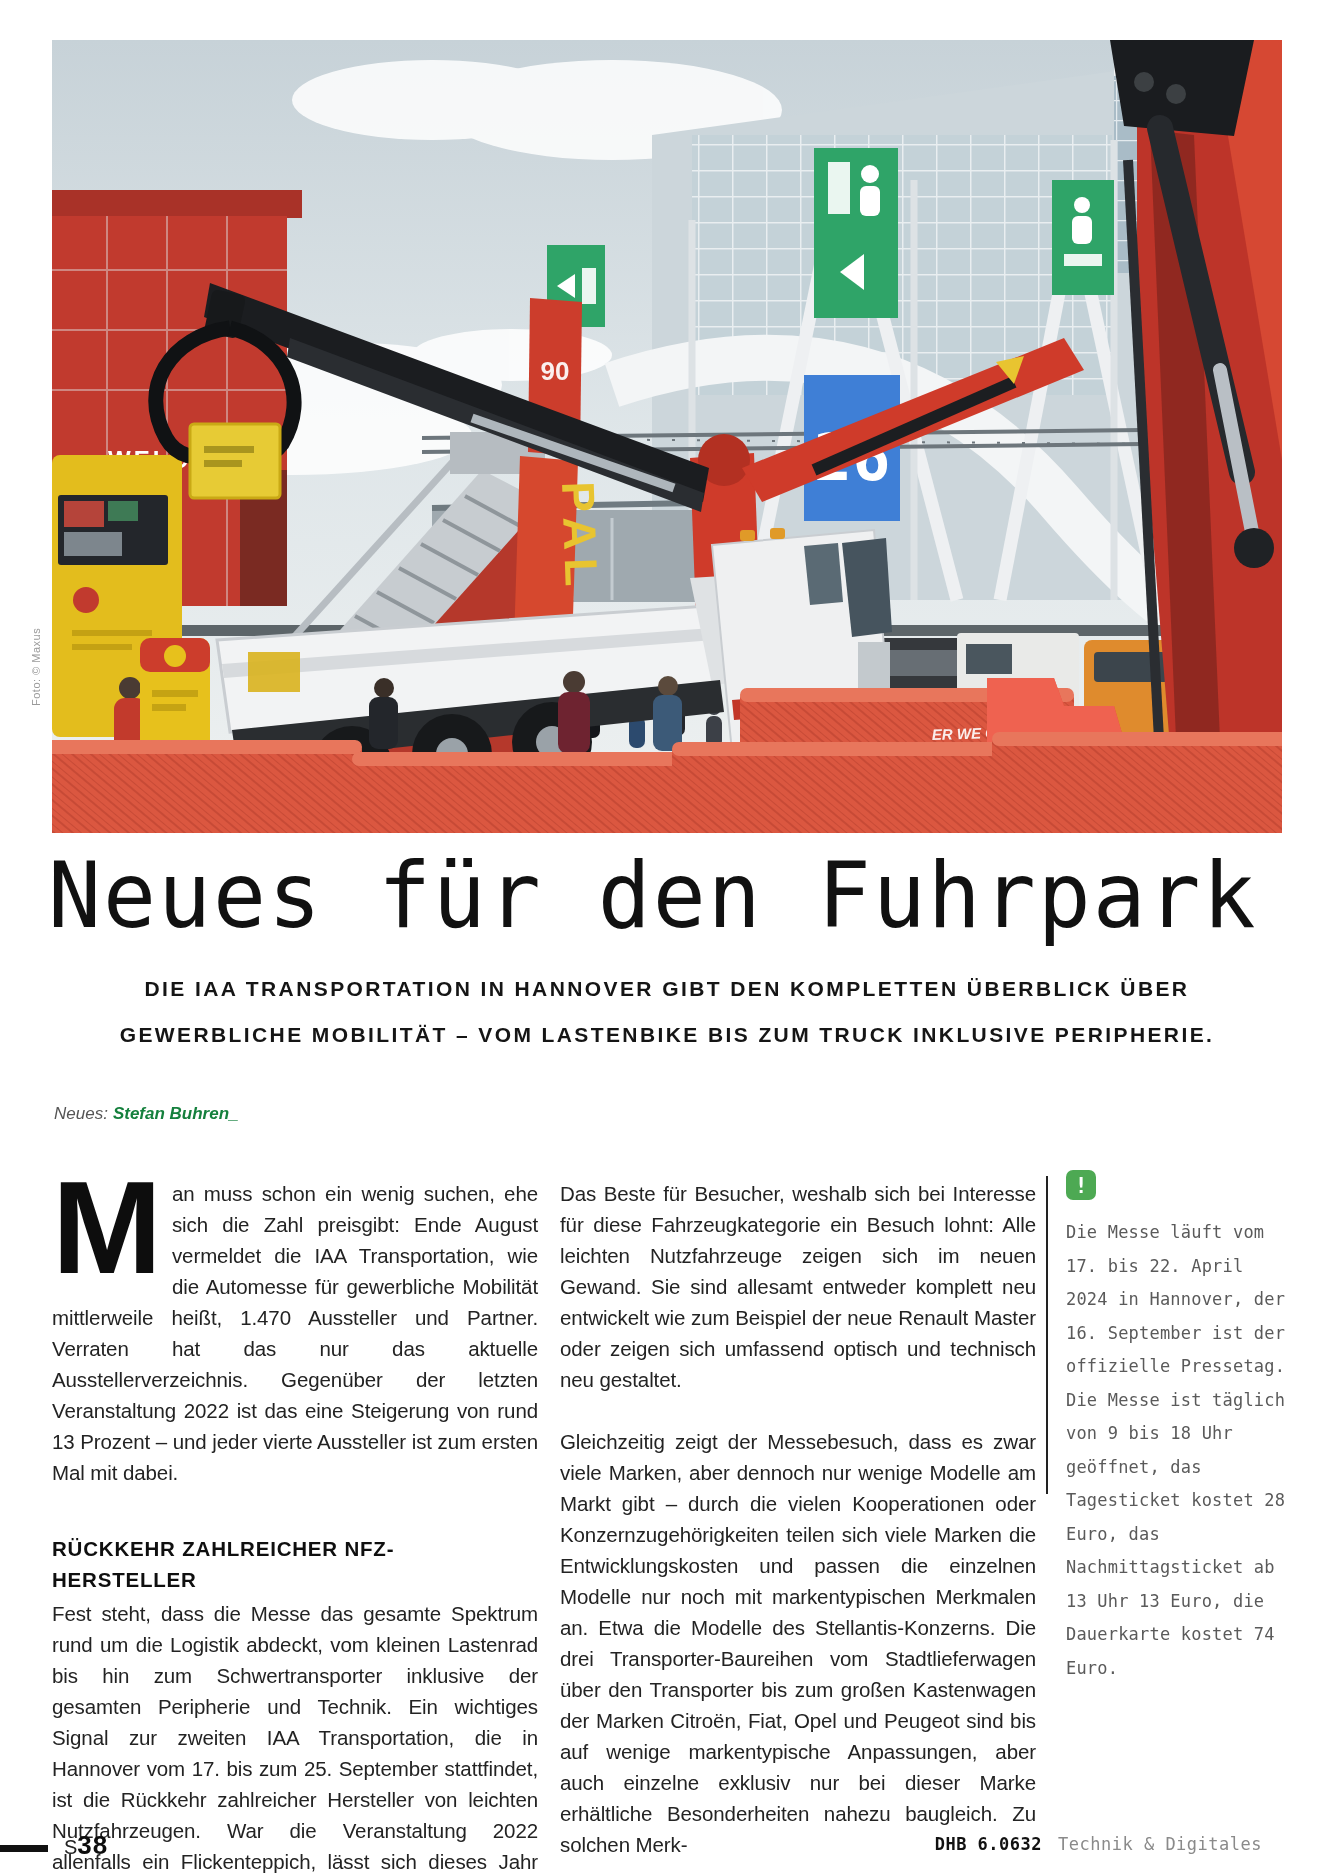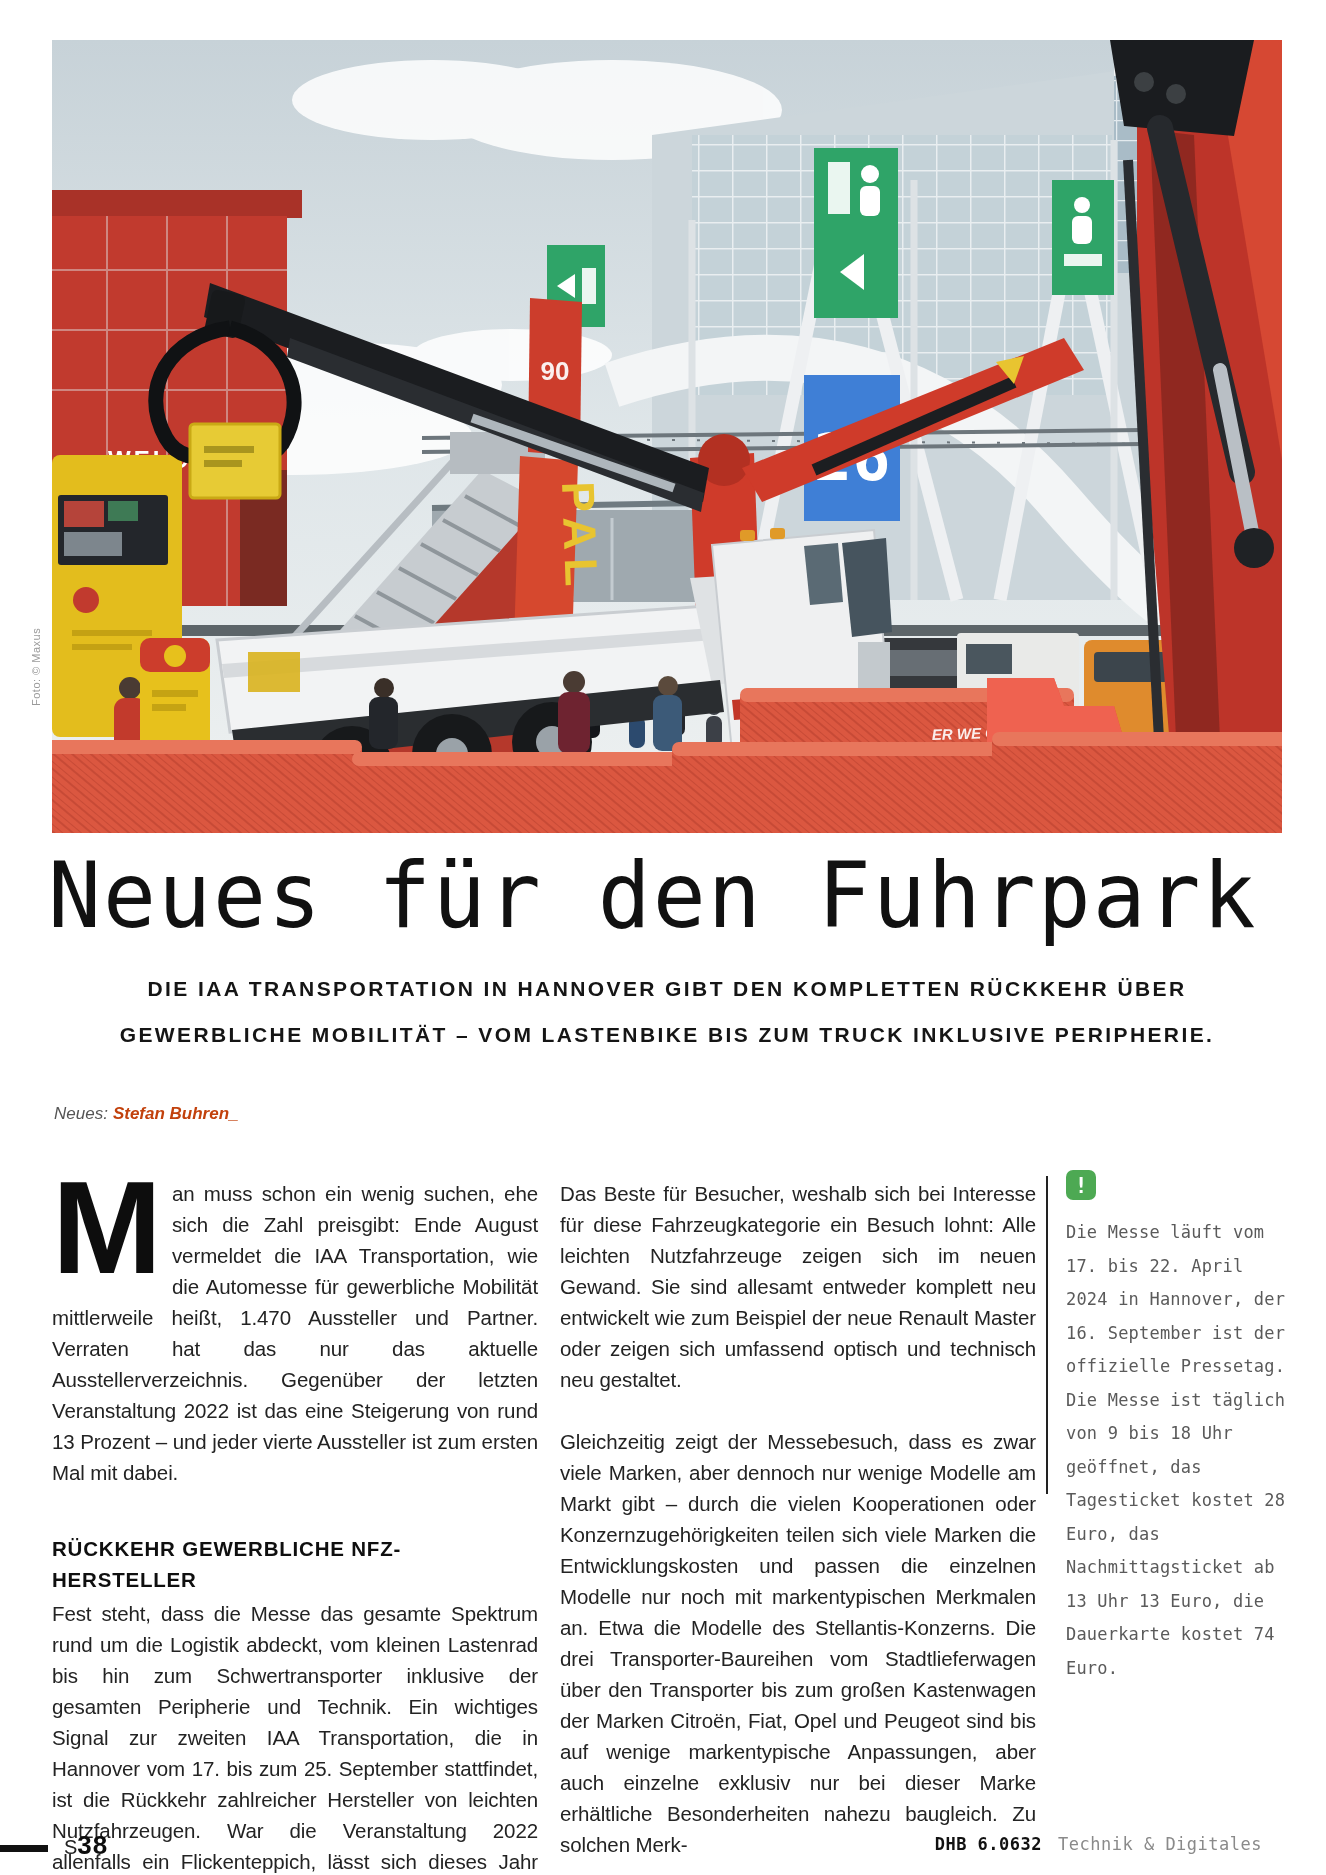--- a/index.html
+++ b/index.html
@@ -15,21 +15,21 @@
 
   
   .headline{position:absolute;left:48px;top:842px;width:1240px;
        font-family:"DejaVu Sans Mono",monospace;font-weight:400;font-size:88px;
        letter-spacing:2px;white-space:nowrap;color:#111;transform:scaleY(1.04);transform-origin:0 0;}
   .subtitle{position:absolute;left:52px;top:966px;width:1230px;text-align:center;
        font-weight:bold;font-size:21px;letter-spacing:2.4px;line-height:46px;color:#151515;}
 
   
   .byline{position:absolute;left:54px;top:1104px;font-style:italic;font-size:17px;color:#555;}
-  .byline b{color:#c2410c;font-weight:bold;margin-left:5px;}
+  .byline b{color:#15803d;font-weight:bold;margin-left:5px;}
 
   
   .col{position:absolute;top:1178px;font-size:20.5px;line-height:31px;text-align:justify;
        color:#232323;letter-spacing:-0.1px;}
   .col p{margin:0 0 31px 0;}
   .col1{left:52px;width:486px;}
   .col2{left:560px;width:476px;}
   .dropcap{float:left;font-weight:bold;font-size:132px;line-height:96px;color:#0d0d0d;
        margin:2px 14px 0 0;letter-spacing:-4px;}
   .col-heading{margin:0 0 3px 0;padding-top:14px;font-size:20.5px;font-weight:bold;
@@ -354,31 +354,31 @@
         <rect x="940" y="692" width="312" height="120" rx="10" fill="url(#mesh)"></rect>
         <rect x="940" y="692" width="312" height="14" rx="7" fill="#e8765c"></rect>
       </g>
     </svg>
   </figure>
 
   <div class="photo-credit">Foto: © Maxus</div>
 
   <h1 class="headline" style="margin:0">Neues für den Fuhrpark</h1>
   <div class="subtitle">
-    <div>DIE IAA TRANSPORTATION IN HANNOVER GIBT DEN KOMPLETTEN RÜCKKEHR ÜBER</div>
+    <div>DIE IAA TRANSPORTATION IN HANNOVER GIBT DEN KOMPLETTEN ÜBERBLICK ÜBER</div>
     <div>GEWERBLICHE MOBILITÄT – VOM LASTENBIKE BIS ZUM TRUCK INKLUSIVE PERIPHERIE.</div>
   </div>
 
   <div class="byline">
     <span>Neues:</span><b>Stefan Buhren_</b>
   </div>
 
   <div class="col col1" lang="de" style="hyphens:auto">
     <p><span class="dropcap">M</span><span>an muss schon ein wenig suchen, ehe sich die Zahl preisgibt: Ende August vermeldet die IAA Transportation, wie die Automesse für gewerbliche Mobilität mittlerweile heißt, 1.470 Aussteller und Partner. Verraten hat das nur das aktuelle Ausstellerverzeichnis. Gegenüber der letzten Veranstaltung 2022 ist das eine Steigerung von rund 13 Prozent – und jeder vierte Aussteller ist zum ersten Mal mit dabei.</span></p>
-    <h3 class="col-heading">RÜCKKEHR GEWERBLICHE NFZ-HERSTELLER</h3>
+    <h3 class="col-heading">RÜCKKEHR ZAHLREICHER NFZ-HERSTELLER</h3>
     <p>Fest steht, dass die Messe das gesamte Spektrum rund um die Logistik abdeckt, vom kleinen Lastenrad bis hin zum Schwertransporter inklusive der gesamten Peripherie und Technik. Ein wichtiges Signal zur zweiten IAA Transportation, die in Hannover vom 17. bis zum 25. September stattfindet, ist die Rückkehr zahlreicher Hersteller von leichten Nutzfahrzeugen. War die Veranstaltung 2022 allenfalls ein Flickenteppich, lässt sich dieses Jahr schon eine breit aufgestellte Marktübersicht zusammenstellen.</p>
   </div>
 
   <div class="col col2" lang="de" style="hyphens:auto">
     <p>Das Beste für Besucher, weshalb sich bei Interesse für diese Fahrzeugkategorie ein Besuch lohnt: Alle leichten Nutzfahrzeuge zeigen sich im neuen Gewand. Sie sind allesamt entweder komplett neu entwickelt wie zum Beispiel der neue Renault Master oder zeigen sich umfassend optisch und technisch neu gestaltet.</p>
     <p>Gleichzeitig zeigt der Messebesuch, dass es zwar viele Marken, aber dennoch nur wenige Modelle am Markt gibt – durch die vielen Kooperationen oder Konzernzugehörigkeiten teilen sich viele Marken die Entwicklungskosten und passen die einzelnen Modelle nur noch mit markentypischen Merkmalen an. Etwa die Modelle des Stellantis-Konzerns. Die drei Transporter-Baureihen vom Stadtlieferwagen über den Transporter bis zum großen Kastenwagen der Marken Citroën, Fiat, Opel und Peugeot sind bis auf wenige markentypische Anpassungen, aber auch einzelne exklusiv nur bei dieser Marke erhältliche Besonderheiten nahezu baugleich. Zu solchen Merk-</p>
   </div>
 
   <div class="sidebar-divider"></div>
   <aside class="sidebar">

